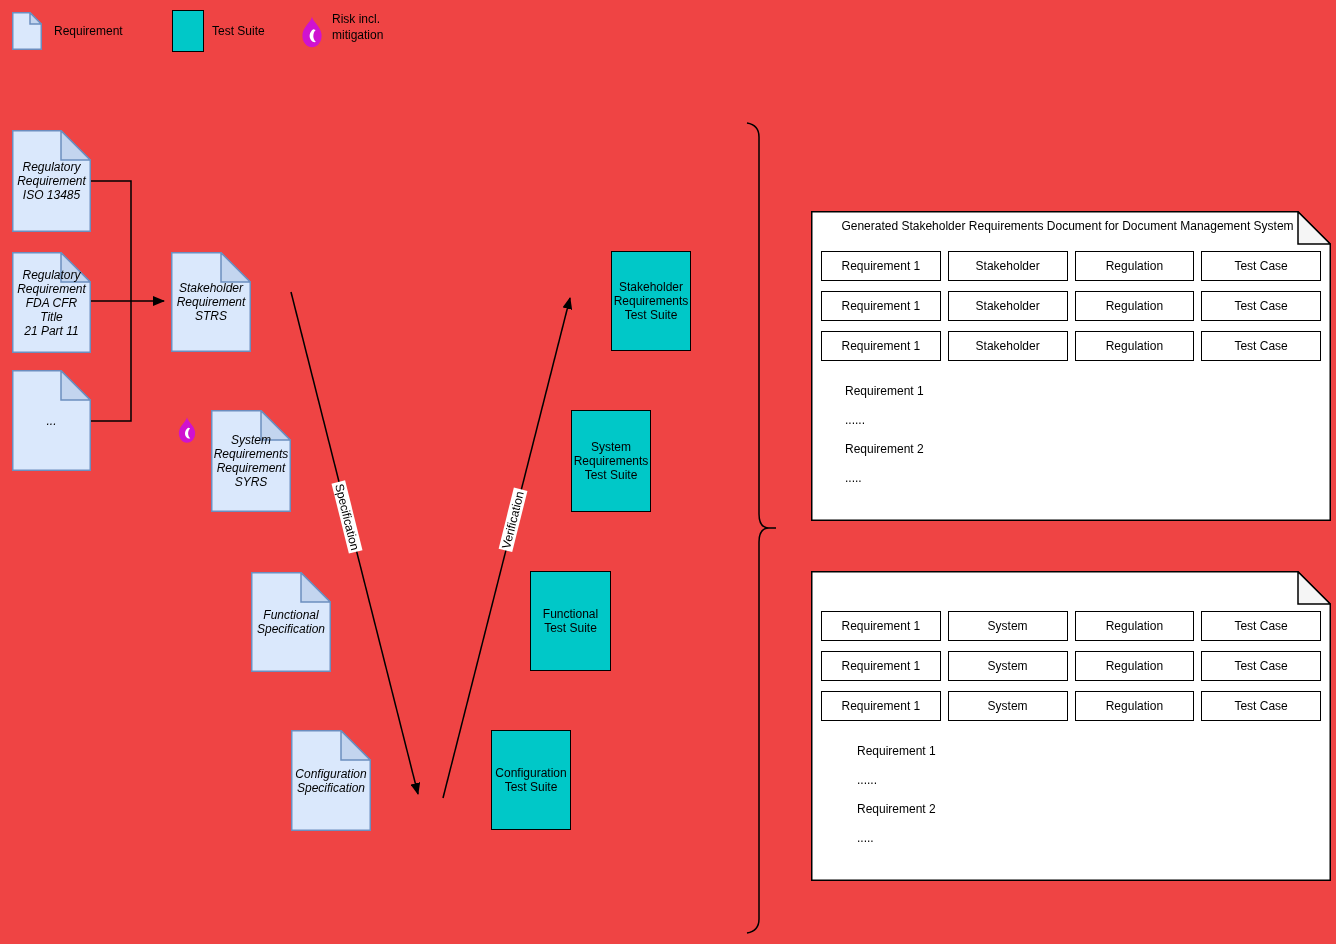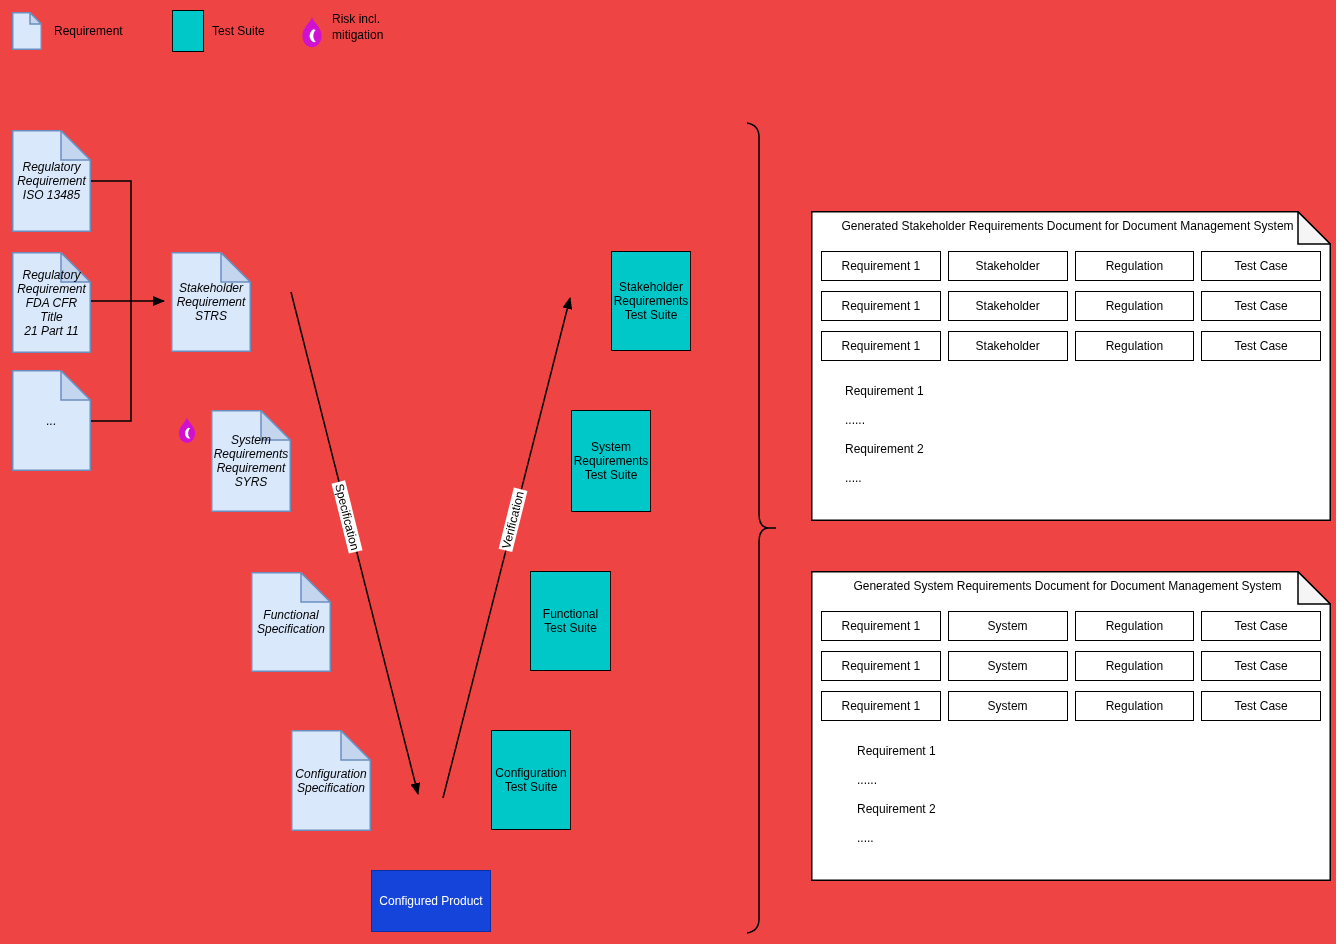--- a/index.html
+++ b/index.html
@@ -151,23 +151,20 @@
   </div>
   <div class="suite" style="left:530px;top:571px;width:81px;height:100px">
     <span>Functional
 Test Suite</span>
   </div>
   <div class="suite" style="left:491px;top:730px;width:80px;height:100px">
     <span>Configuration
 Test Suite</span>
   </div>
 
-  <div class="product" style="left:371px;top:870px;width:120px;height:62px">
-    <span>Configured Product</span>
-  </div>
 
   <div class="edge-label" style="left:347px;top:517px;transform:translate(-50%,-50%) rotate(76deg)">Specification</div>
   <div class="edge-label" style="left:513px;top:520px;transform:translate(-50%,-50%) rotate(-76deg)">Verification</div>
 
   <div class="panel" style="left:811px;top:211px">
     <svg class="shape" width="520" height="310" viewBox="0 0 520 310">
       <path d="M0.75,0.75 L487,0.75 L519.25,33 L519.25,309.25 L0.75,309.25 Z" fill="#fff" stroke="#000" stroke-width="1.5"></path>
       <path d="M487,0.75 L487,33 L519.25,33 Z" fill="#f5f5f5" stroke="#000" stroke-width="1.5"></path>
     </svg>
     <div class="panel-title">Generated Stakeholder Requirements Document for Document Management System</div>
@@ -197,21 +194,20 @@
       <div>Requirement 2</div>
       <div>.....</div>
     </div>
   </div>
 
   <div class="panel" style="left:811px;top:571px">
     <svg class="shape" width="520" height="310" viewBox="0 0 520 310">
       <path d="M0.75,0.75 L487,0.75 L519.25,33 L519.25,309.25 L0.75,309.25 Z" fill="#fff" stroke="#000" stroke-width="1.5"></path>
       <path d="M487,0.75 L487,33 L519.25,33 Z" fill="#f5f5f5" stroke="#000" stroke-width="1.5"></path>
     </svg>
-    <div class="panel-title">Generated System Requirements Document for Document Management System</div>
     <div class="panel-rows">
       <div class="panel-row">
         <div class="cell">Requirement 1</div>
         <div class="cell">System</div>
         <div class="cell">Regulation</div>
         <div class="cell">Test Case</div>
       </div>
       <div class="panel-row">
         <div class="cell">Requirement 1</div>
         <div class="cell">System</div>

